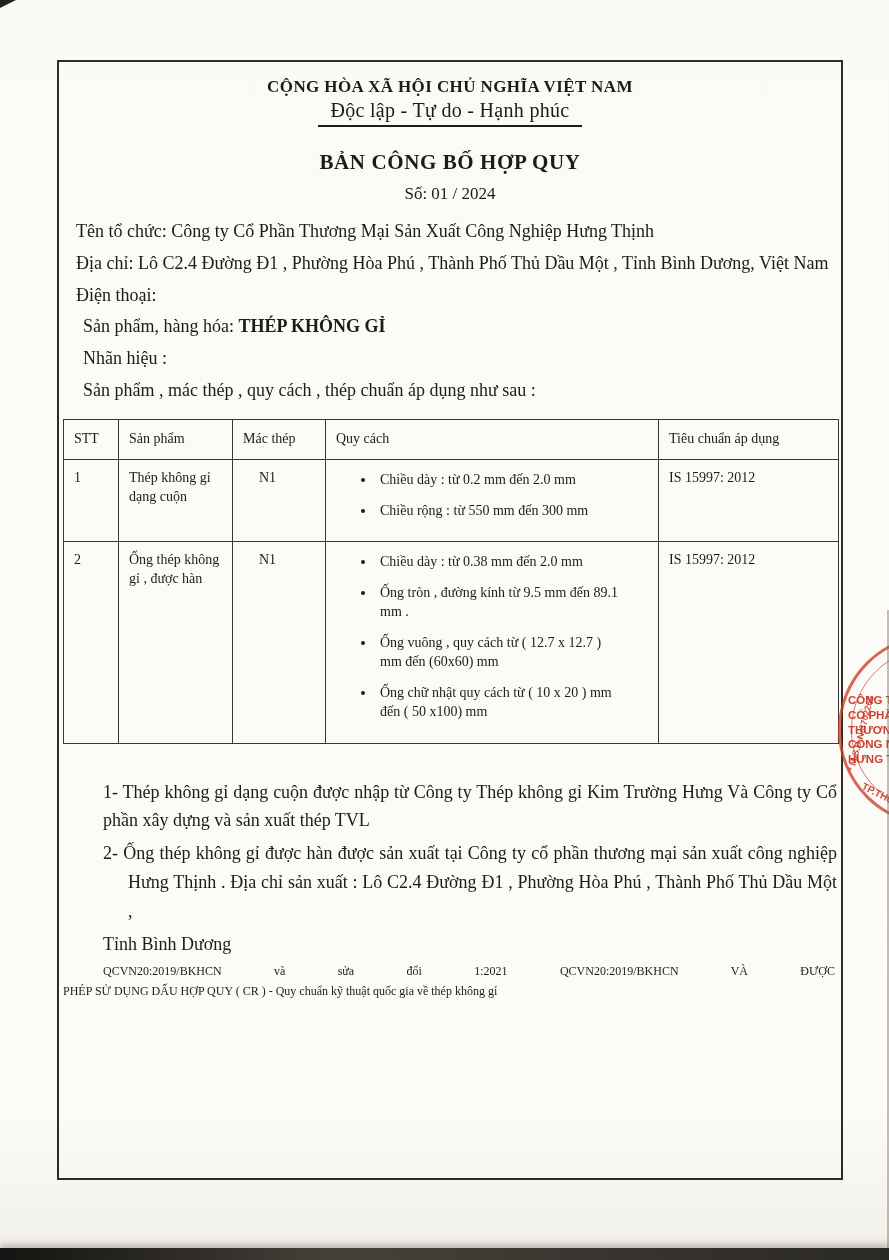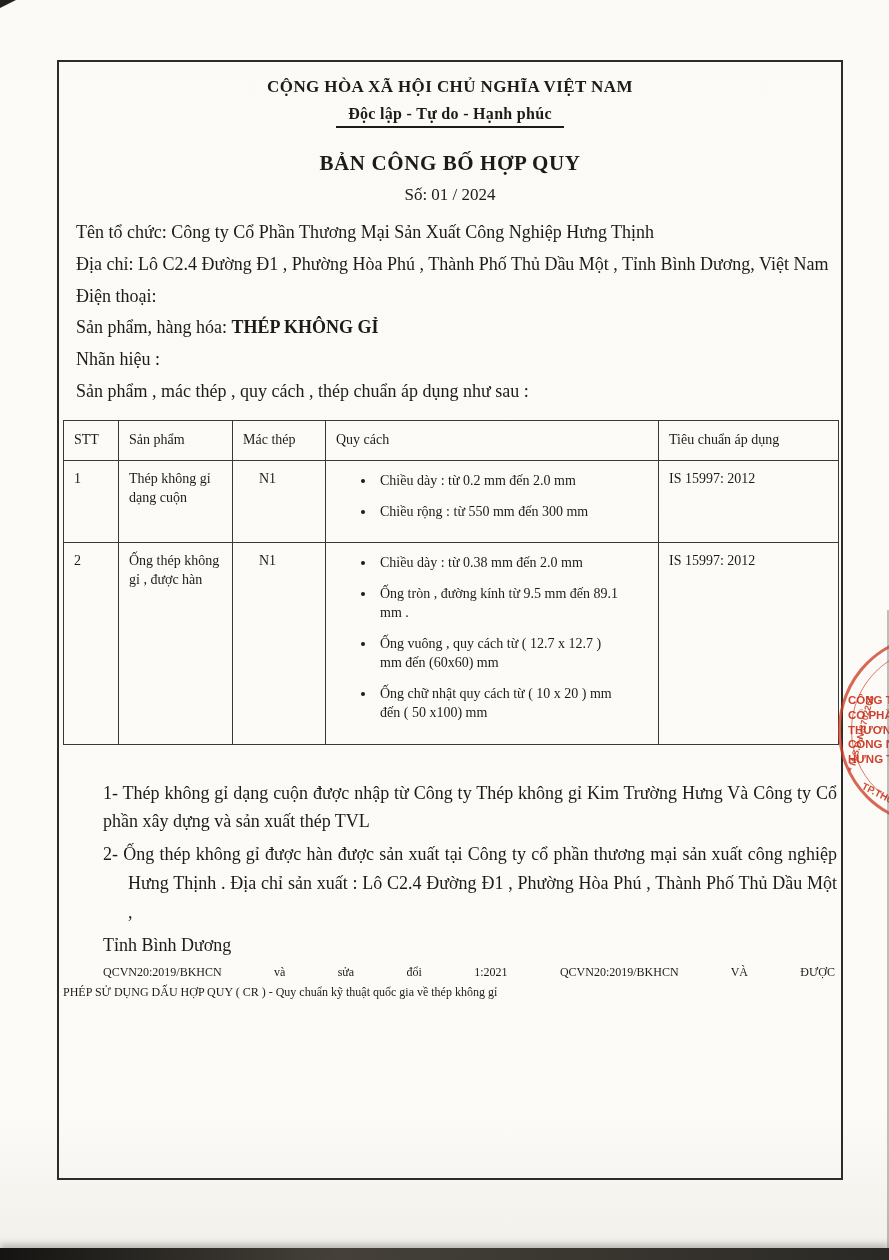--- a/index.html
+++ b/index.html
@@ -14,31 +14,31 @@
   }
   .frame {
     position:absolute; left:57px; top:60px;
     width:782px; height:1116px;
     border:2px solid #2e2c28;
   }
   
   .doc-header { text-align:center; margin-top:15px; }
   .national-title { font-size:17px; font-weight:bold; letter-spacing:.4px; }
   .motto {
-    display:inline-block; margin-top:8px;
-    font-size:16px; font-weight:bold; letter-spacing:.3px;
+    display:inline-block; margin-top:2px;
+    font-size:20px; font-weight:normal; letter-spacing:.3px;
     border-bottom:2px solid #1c1b19; padding:0 12px 3px 12px;
   }
   .doc-title { text-align:center; font-size:21px; font-weight:bold; letter-spacing:.6px; margin-top:23px; }
   .doc-number { text-align:center; font-size:17px; margin-top:9px; }
 
   
   .body-text { margin:13px 12px 0 17px; }
   .body-text p { margin:3px 0; font-size:18px; line-height:1.6; }
-  .body-text p.ind { }
+  .body-text p.ind { margin-left:7px; }
   .product-name { font-weight:bold; }
 
   
   .conf-table {
     border-collapse:collapse; table-layout:fixed;
     margin:14px 18px 0 4px; width:775px;
     font-size:14px;
   }
   .conf-table th, .conf-table td {
     border:1.5px solid #3a3833;

